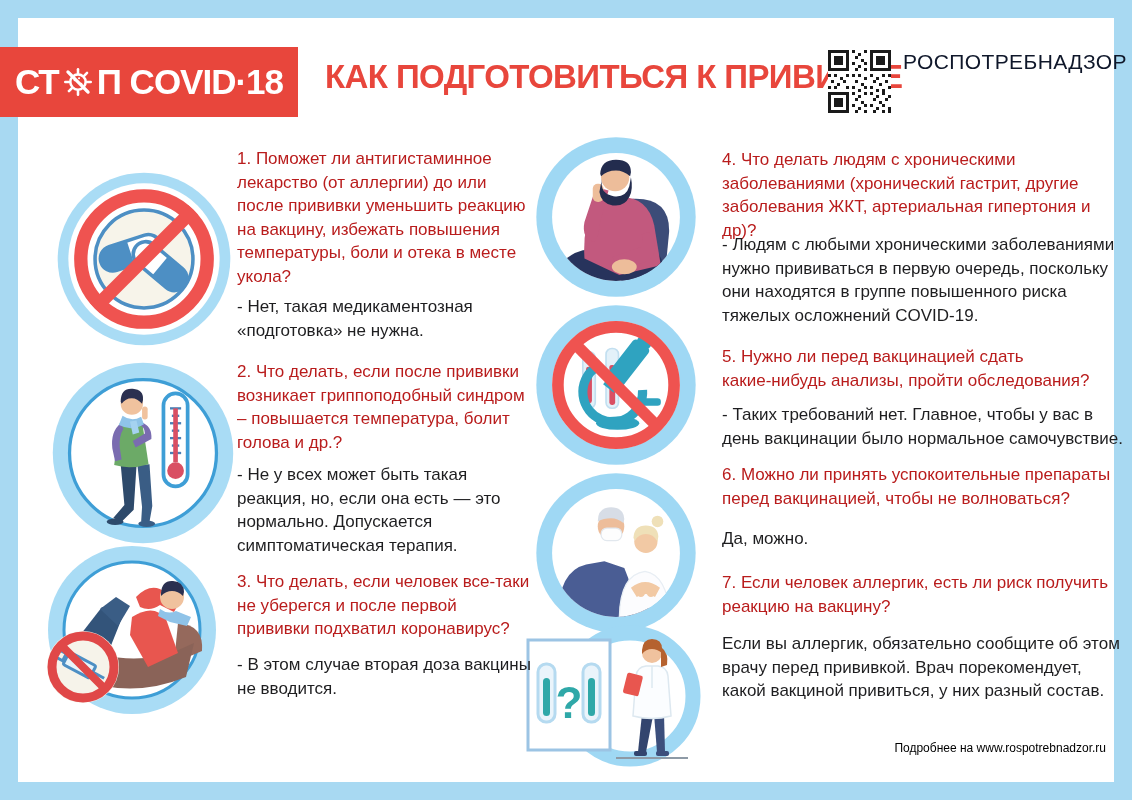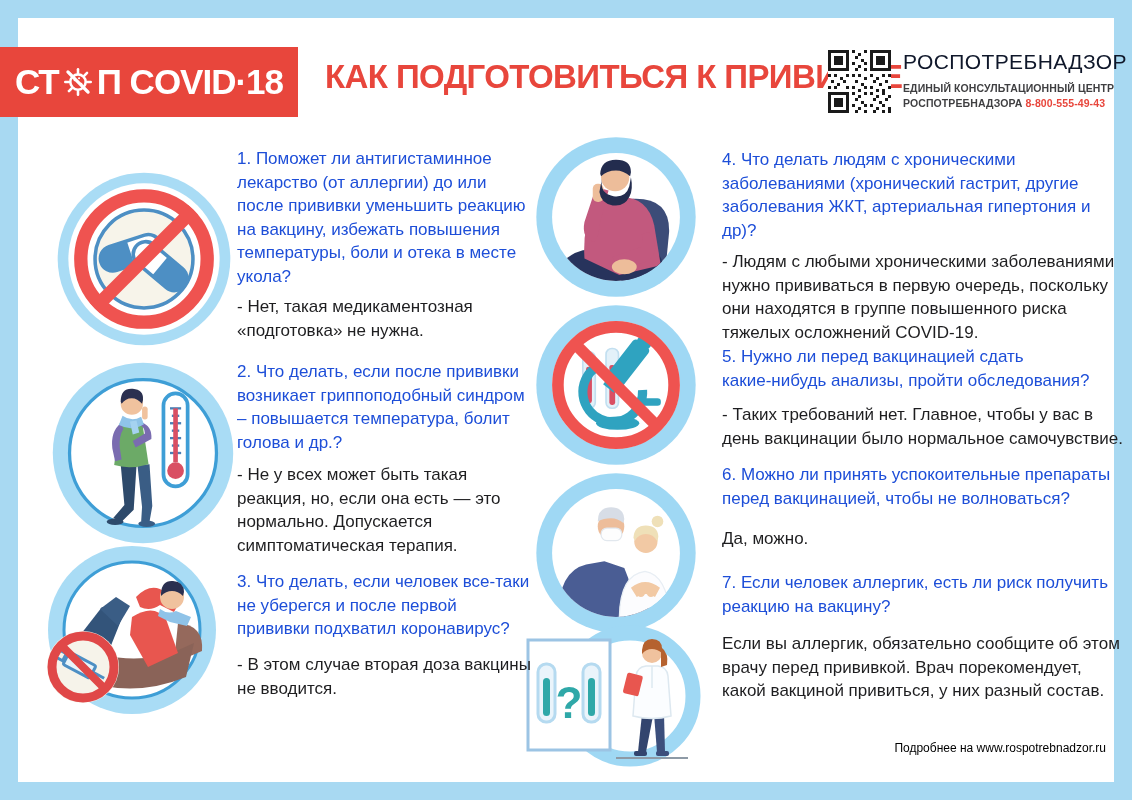--- a/index.html
+++ b/index.html
@@ -17,26 +17,26 @@
     color:#e8463c; letter-spacing:-0.6px; white-space:nowrap; }
   .qr { position:absolute; left:828px; top:50px; width:63px; height:63px; }
   .agency { position:absolute; left:903px; top:50px; }
   .agency-name { font-size:21px; color:#0f172a; letter-spacing:0.4px; }
   .agency-sub { margin-top:7px; font-size:10.5px; font-weight:bold; color:#3f3f41;
     line-height:1.45; letter-spacing:0.1px; }
   .phone { color:#e8463c; }
 
   
   .qa { position:absolute; white-space:pre-line; font-size:17px; line-height:23.5px; }
-  .q { color:#1d4ed8; }
+  .q { color:#b91c1c; }
   .a { color:#1e1e20; }
   .colL { left:237px; width:302px; }
   .colR { left:722px; width:402px; }
   #q1{top:147px} #a1{top:295px} #q2{top:360px} #a2{top:463px} #q3{top:570px} #a3{top:653px}
-  #q4{top:148px} #a4{top:250px} #q5{top:345px} #a5{top:403px} #q6{top:463px} #a6{top:527px}
+  #q4{top:148px} #a4{top:233px} #q5{top:345px} #a5{top:403px} #q6{top:463px} #a6{top:527px}
   #q7{top:571px} #a7{top:632px}
 
   .icon { position:absolute; }
   #icon1 { left:55px;  top:170px; width:178px; height:178px; }
   #icon2 { left:50px;  top:360px; width:186px; height:186px; }
   #icon3 { left:40px;  top:545px; width:190px; height:170px; }
   #icon4 { left:533px; top:134px; width:166px; height:166px; }
   #icon5 { left:533px; top:302px; width:166px; height:166px; }
   #icon6 { left:533px; top:470px; width:166px; height:166px; }
   #icon7 { left:524px; top:618px; width:196px; height:156px; }
@@ -92,25 +92,20 @@
         <rect x="6" y="6" width="9" height="9"></rect>
           <rect x="48" y="6" width="9" height="9"></rect>
           <rect x="6" y="48" width="9" height="9"></rect>
         <path d="M24 0h3v3h-3z M36 0h3v3h-3z M30 3h3v3h-3z M27 6h3v3h-3z M33 9h3v3h-3z M24 12h3v3h-3z M36 12h3v3h-3z M30 15h3v3h-3z M27 18h3v3h-3z M36 18h3v3h-3z M0 24h3v3h-3z M6 24h3v3h-3z M18 24h3v3h-3z M24 24h3v3h-3z M30 24h3v3h-3z M42 24h3v3h-3z M54 24h3v3h-3z M60 24h3v3h-3z M12 27h3v3h-3z M36 27h3v3h-3z M48 27h3v3h-3z M3 30h3v3h-3z M15 30h3v3h-3z M27 30h3v3h-3z M45 30h3v3h-3z M57 30h3v3h-3z M9 33h3v3h-3z M33 33h3v3h-3z M51 33h3v3h-3z M0 36h3v3h-3z M6 36h3v3h-3z M18 36h3v3h-3z M24 36h3v3h-3z M36 36h3v3h-3z M42 36h3v3h-3z M60 36h3v3h-3z M30 39h3v3h-3z M48 39h3v3h-3z M54 39h3v3h-3z M24 42h3v3h-3z M36 42h3v3h-3z M42 42h3v3h-3z M54 42h3v3h-3z M30 45h3v3h-3z M48 45h3v3h-3z M60 45h3v3h-3z M27 48h3v3h-3z M45 48h3v3h-3z M57 48h3v3h-3z M33 51h3v3h-3z M51 51h3v3h-3z M24 54h3v3h-3z M36 54h3v3h-3z M42 54h3v3h-3z M54 54h3v3h-3z M30 57h3v3h-3z M48 57h3v3h-3z M60 57h3v3h-3z M27 60h3v3h-3z M36 60h3v3h-3z M45 60h3v3h-3z M54 60h3v3h-3z M60 60h3v3h-3z"></path>
       </g>
     </svg>
   </div>
 
   <div class="agency">
     <div class="agency-name">РОСПОТРЕБНАДЗОР</div>
-    <div class="agency-sub">
-      <span>ЕДИНЫЙ КОНСУЛЬТАЦИОННЫЙ ЦЕНТР</span><br>
-      <span>РОСПОТРЕБНАДЗОРА</span>
-      <span class="phone">8-800-555-49-43</span>
-    </div>
   </div>
 
   <div class="icon" id="icon1">
     <svg width="178" height="178" viewBox="0 0 200 200">
       <circle cx="100" cy="100" r="97" fill="#a9dcf5"></circle>
       <circle cx="100" cy="100" r="85" fill="#ffffff"></circle>
       <circle cx="100" cy="100" r="55" fill="#f7f4ea" stroke="#4d8fc4" stroke-width="4"></circle>
       <g transform="rotate(-18 85 93)">
         <rect x="50" y="79" width="70" height="28" rx="14" fill="#ffffff" stroke="#4d8fc4" stroke-width="4"></rect>
         <path d="M64 79 h21 v28 h-21 a14 14 0 0 1 0 -28 z" fill="#4d8fc4"></path>

